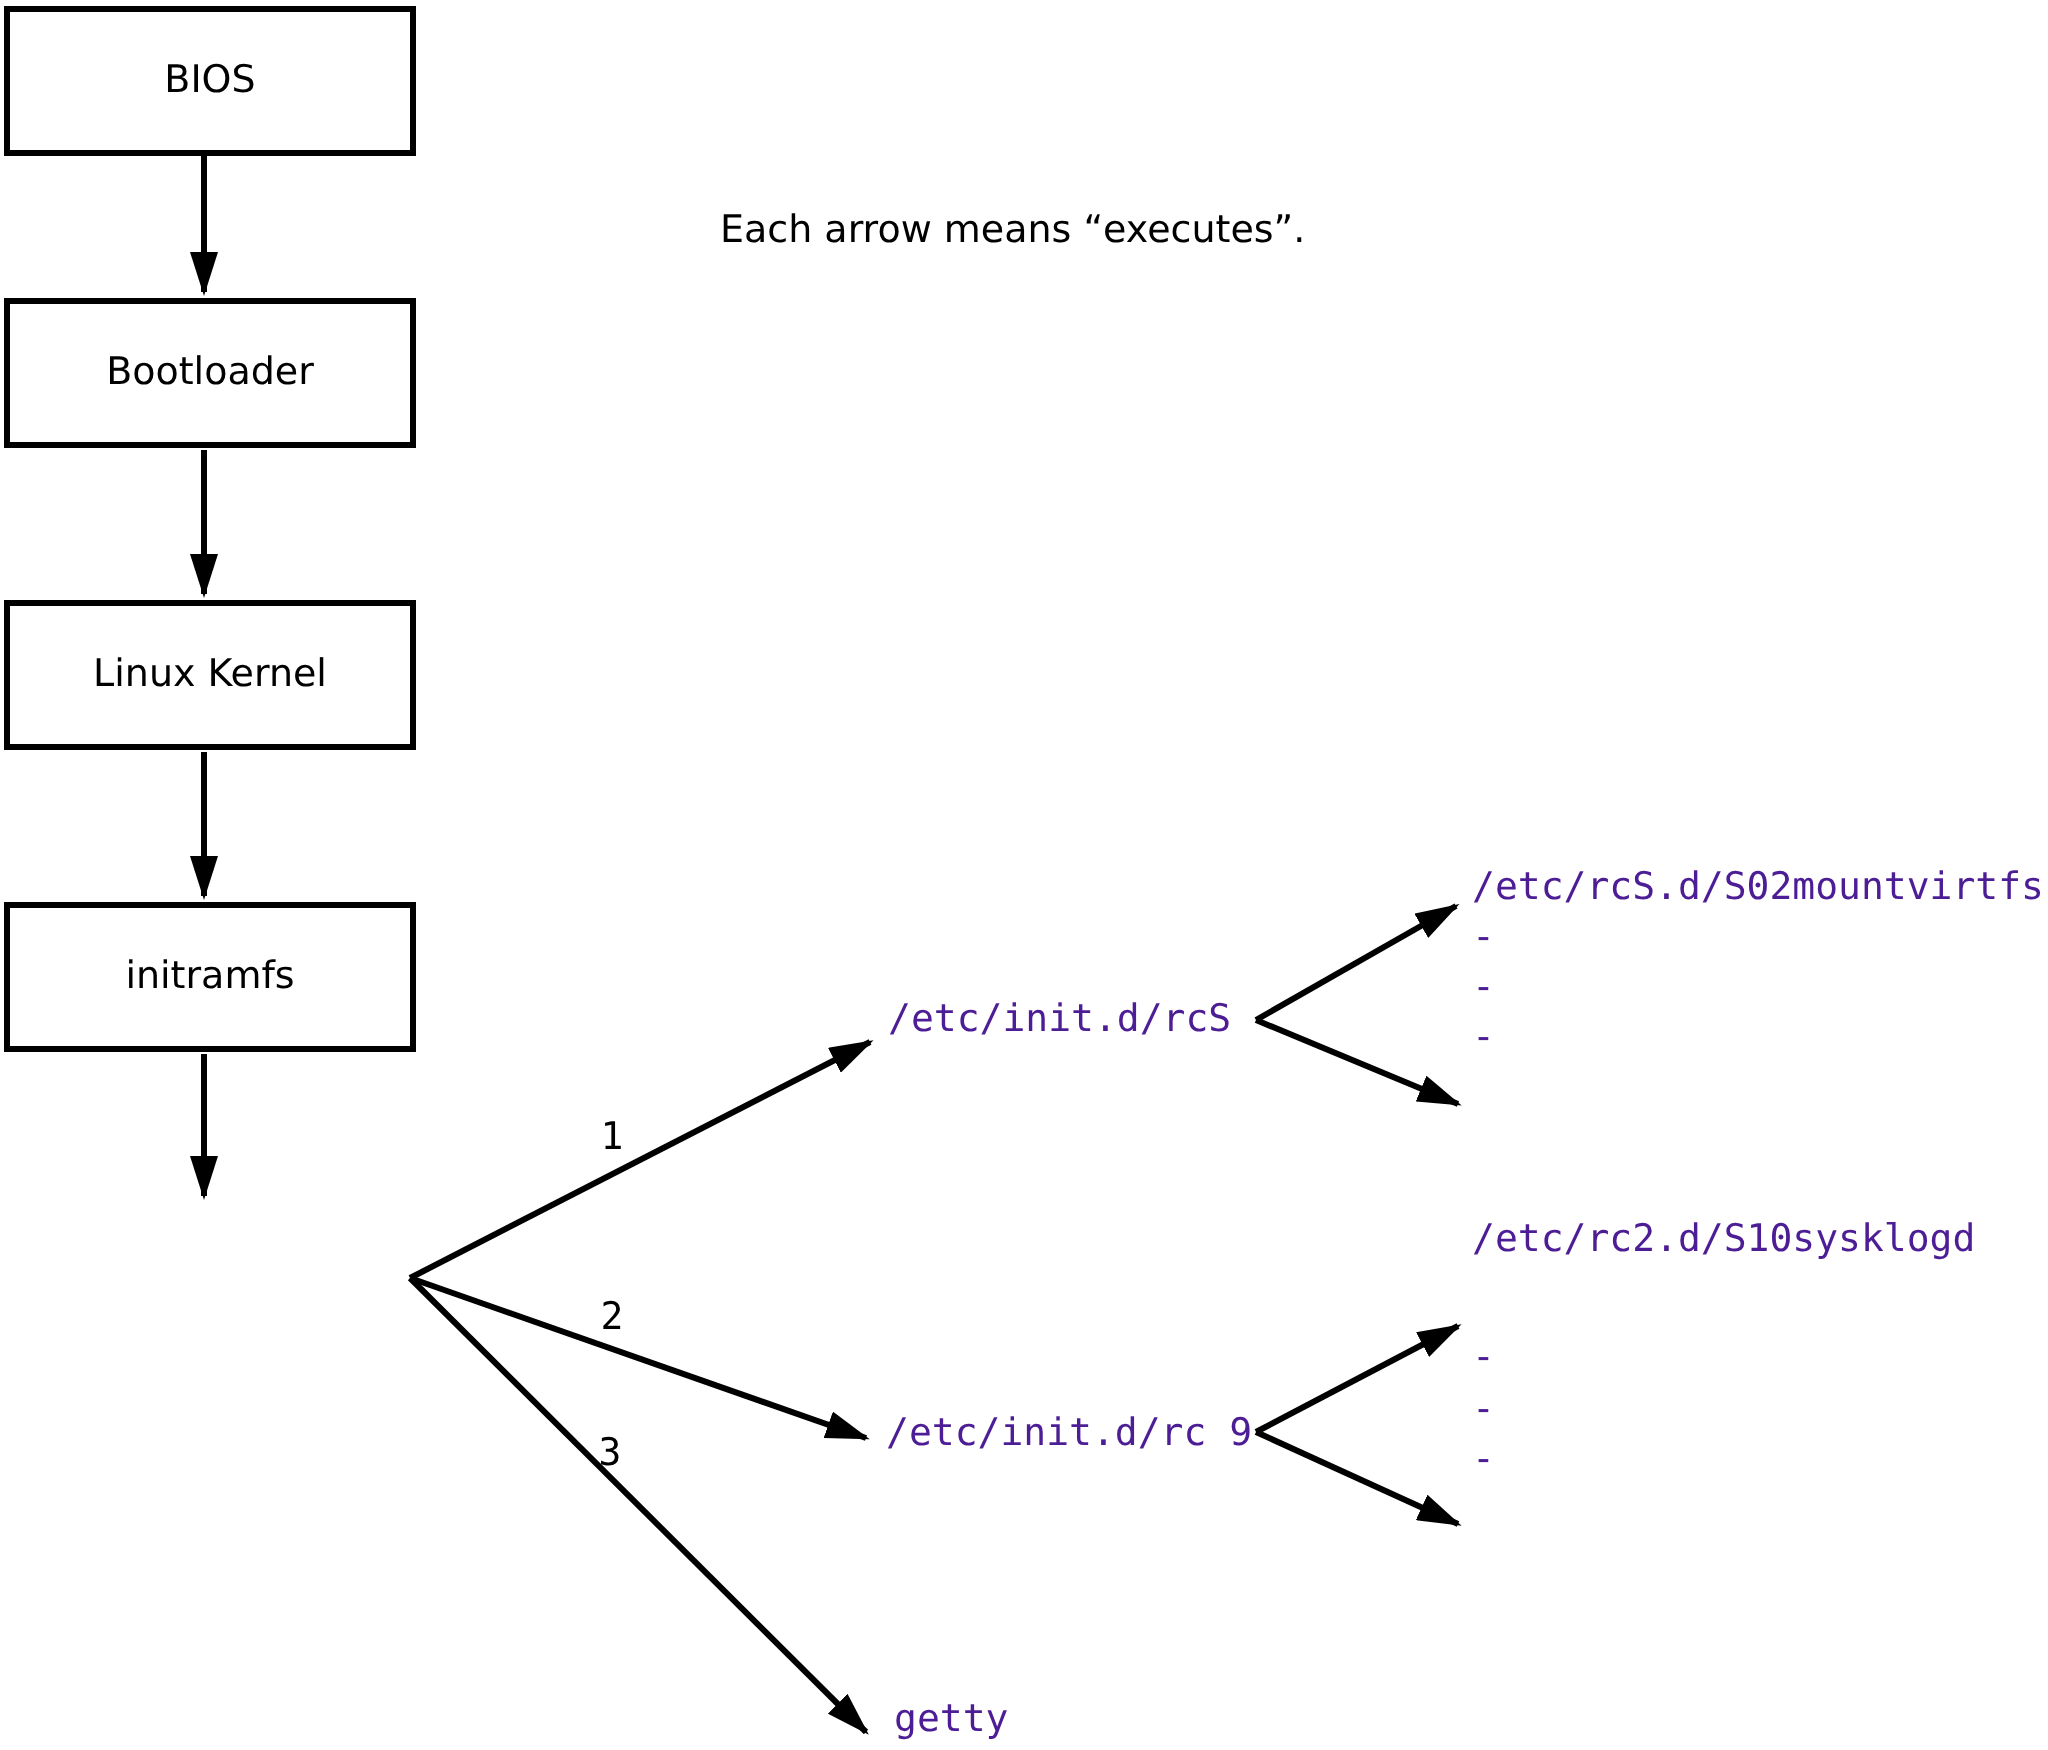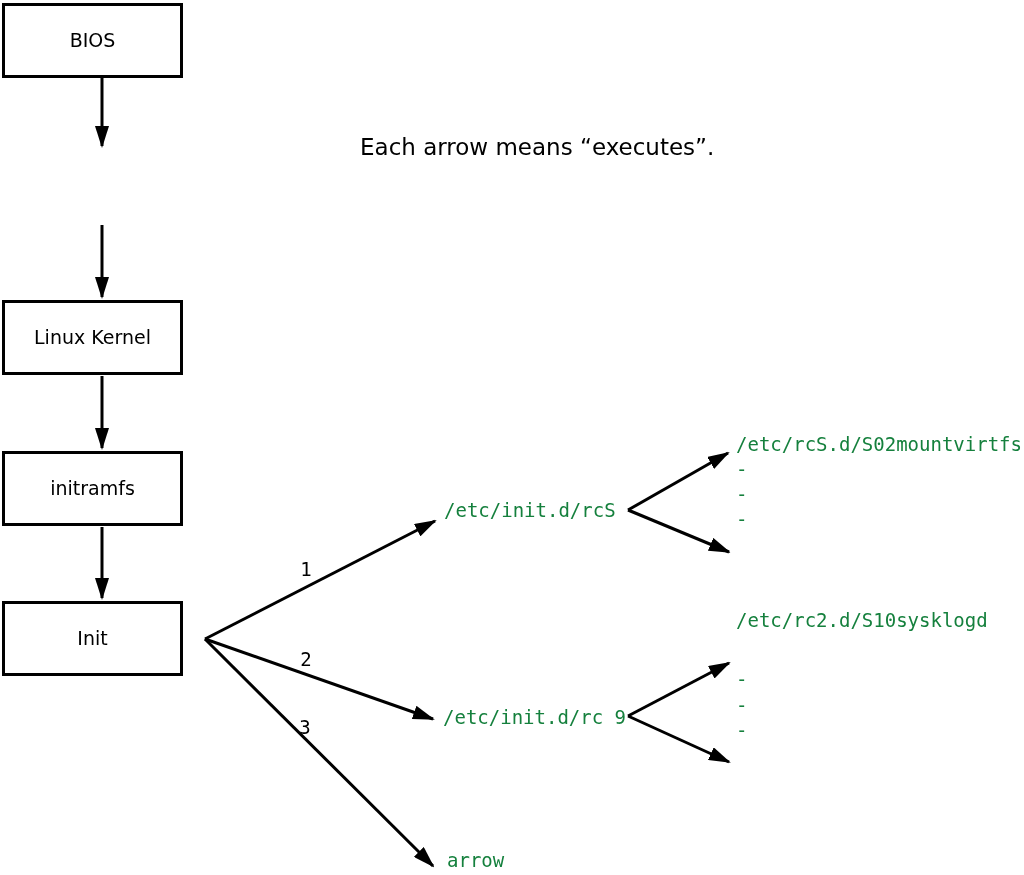--- a/index.html
+++ b/index.html
@@ -19,54 +19,53 @@
   .arrow-layer {
     position: absolute;
     left: 0;
     top: 0;
     width: 1024px;
     height: 875px;
   }
   .box {
     position: absolute;
     left: 2px;
-    width: 181px;
+    width: 206px;
     height: 75px;
     box-sizing: border-box;
     border: 3px solid #000000;
     background: #ffffff;
     display: flex;
     align-items: center;
     justify-content: center;
   }
   .box-label {
     font-family: "DejaVu Sans", sans-serif;
     font-size: 19px;
     line-height: 1;
     color: #000000;
   }
   .note {
     position: absolute;
     left: 360px;
     top: 115px;
     transform: translateY(-50%);
     font-family: "DejaVu Sans", sans-serif;
-    font-size: 23px;
+    font-size: 19px;
     white-space: pre;
     color: #000000;
-    margin-top: 32px;
   }
   .mono {
     position: absolute;
     transform: translateY(-50%);
     font-family: "DejaVu Sans Mono", monospace;
     font-size: 19px;
     line-height: 1;
     white-space: pre;
-    color: #15803d;
+    color: #4c1d95;
   }
   .num {
     position: absolute;
     transform: translate(-50%, -50%);
     font-family: "DejaVu Sans Mono", monospace;
     font-size: 19px;
     line-height: 1;
     color: #000000;
   }
 </style>
@@ -94,43 +93,43 @@
     <line x1="628" y1="510" x2="728" y2="453" stroke="#000000" stroke-width="3" marker-end="url(#ah)"></line>
     <line x1="628" y1="510" x2="729" y2="552" stroke="#000000" stroke-width="3" marker-end="url(#ah)"></line>
 
     <line x1="628" y1="716" x2="729" y2="663" stroke="#000000" stroke-width="3" marker-end="url(#ah)"></line>
     <line x1="628" y1="716" x2="729" y2="762" stroke="#000000" stroke-width="3" marker-end="url(#ah)"></line>
   </svg>
 
   <div class="box" style="top:3px">
     <span class="box-label">BIOS</span>
   </div>
+  <div class="box" style="top:149px">
+    <span class="box-label">Bootloader</span>
+  </div>
   <div class="box" style="top:451px">
     <span class="box-label">initramfs</span>
   </div>
   <div class="box" style="top:300px">
     <span class="box-label">Linux Kernel</span>
-  </div>
-  <div class="box" style="top:601px">
-    <span class="box-label">Init</span>
   </div>
 
   <div class="note">Each arrow means “executes”.</div>
 
   <div class="num" style="left:306px; top:569px">1</div>
   <div class="num" style="left:306px; top:659px">2</div>
   <div class="num" style="left:305px; top:727px">3</div>
 
   <div class="mono" style="left:444px; top:510px">/etc/init.d/rcS</div>
   <div class="mono" style="left:736px; top:444px">/etc/rcS.d/S02mountvirtfs</div>
   <div class="mono" style="left:736px; top:469px">-</div>
   <div class="mono" style="left:736px; top:494px">-</div>
   <div class="mono" style="left:736px; top:519px">-</div>
 
   <div class="mono" style="left:443px; top:717px">/etc/init.d/rc 9</div>
   <div class="mono" style="left:736px; top:620px">/etc/rc2.d/S10sysklogd</div>
   <div class="mono" style="left:736px; top:679px">-</div>
   <div class="mono" style="left:736px; top:705px">-</div>
   <div class="mono" style="left:736px; top:730px">-</div>
 
-  <div class="mono" style="left:447px; top:860px">arrow</div>
+  <div class="mono" style="left:447px; top:860px">getty</div>
 
 </div>
 
 </body></html>

